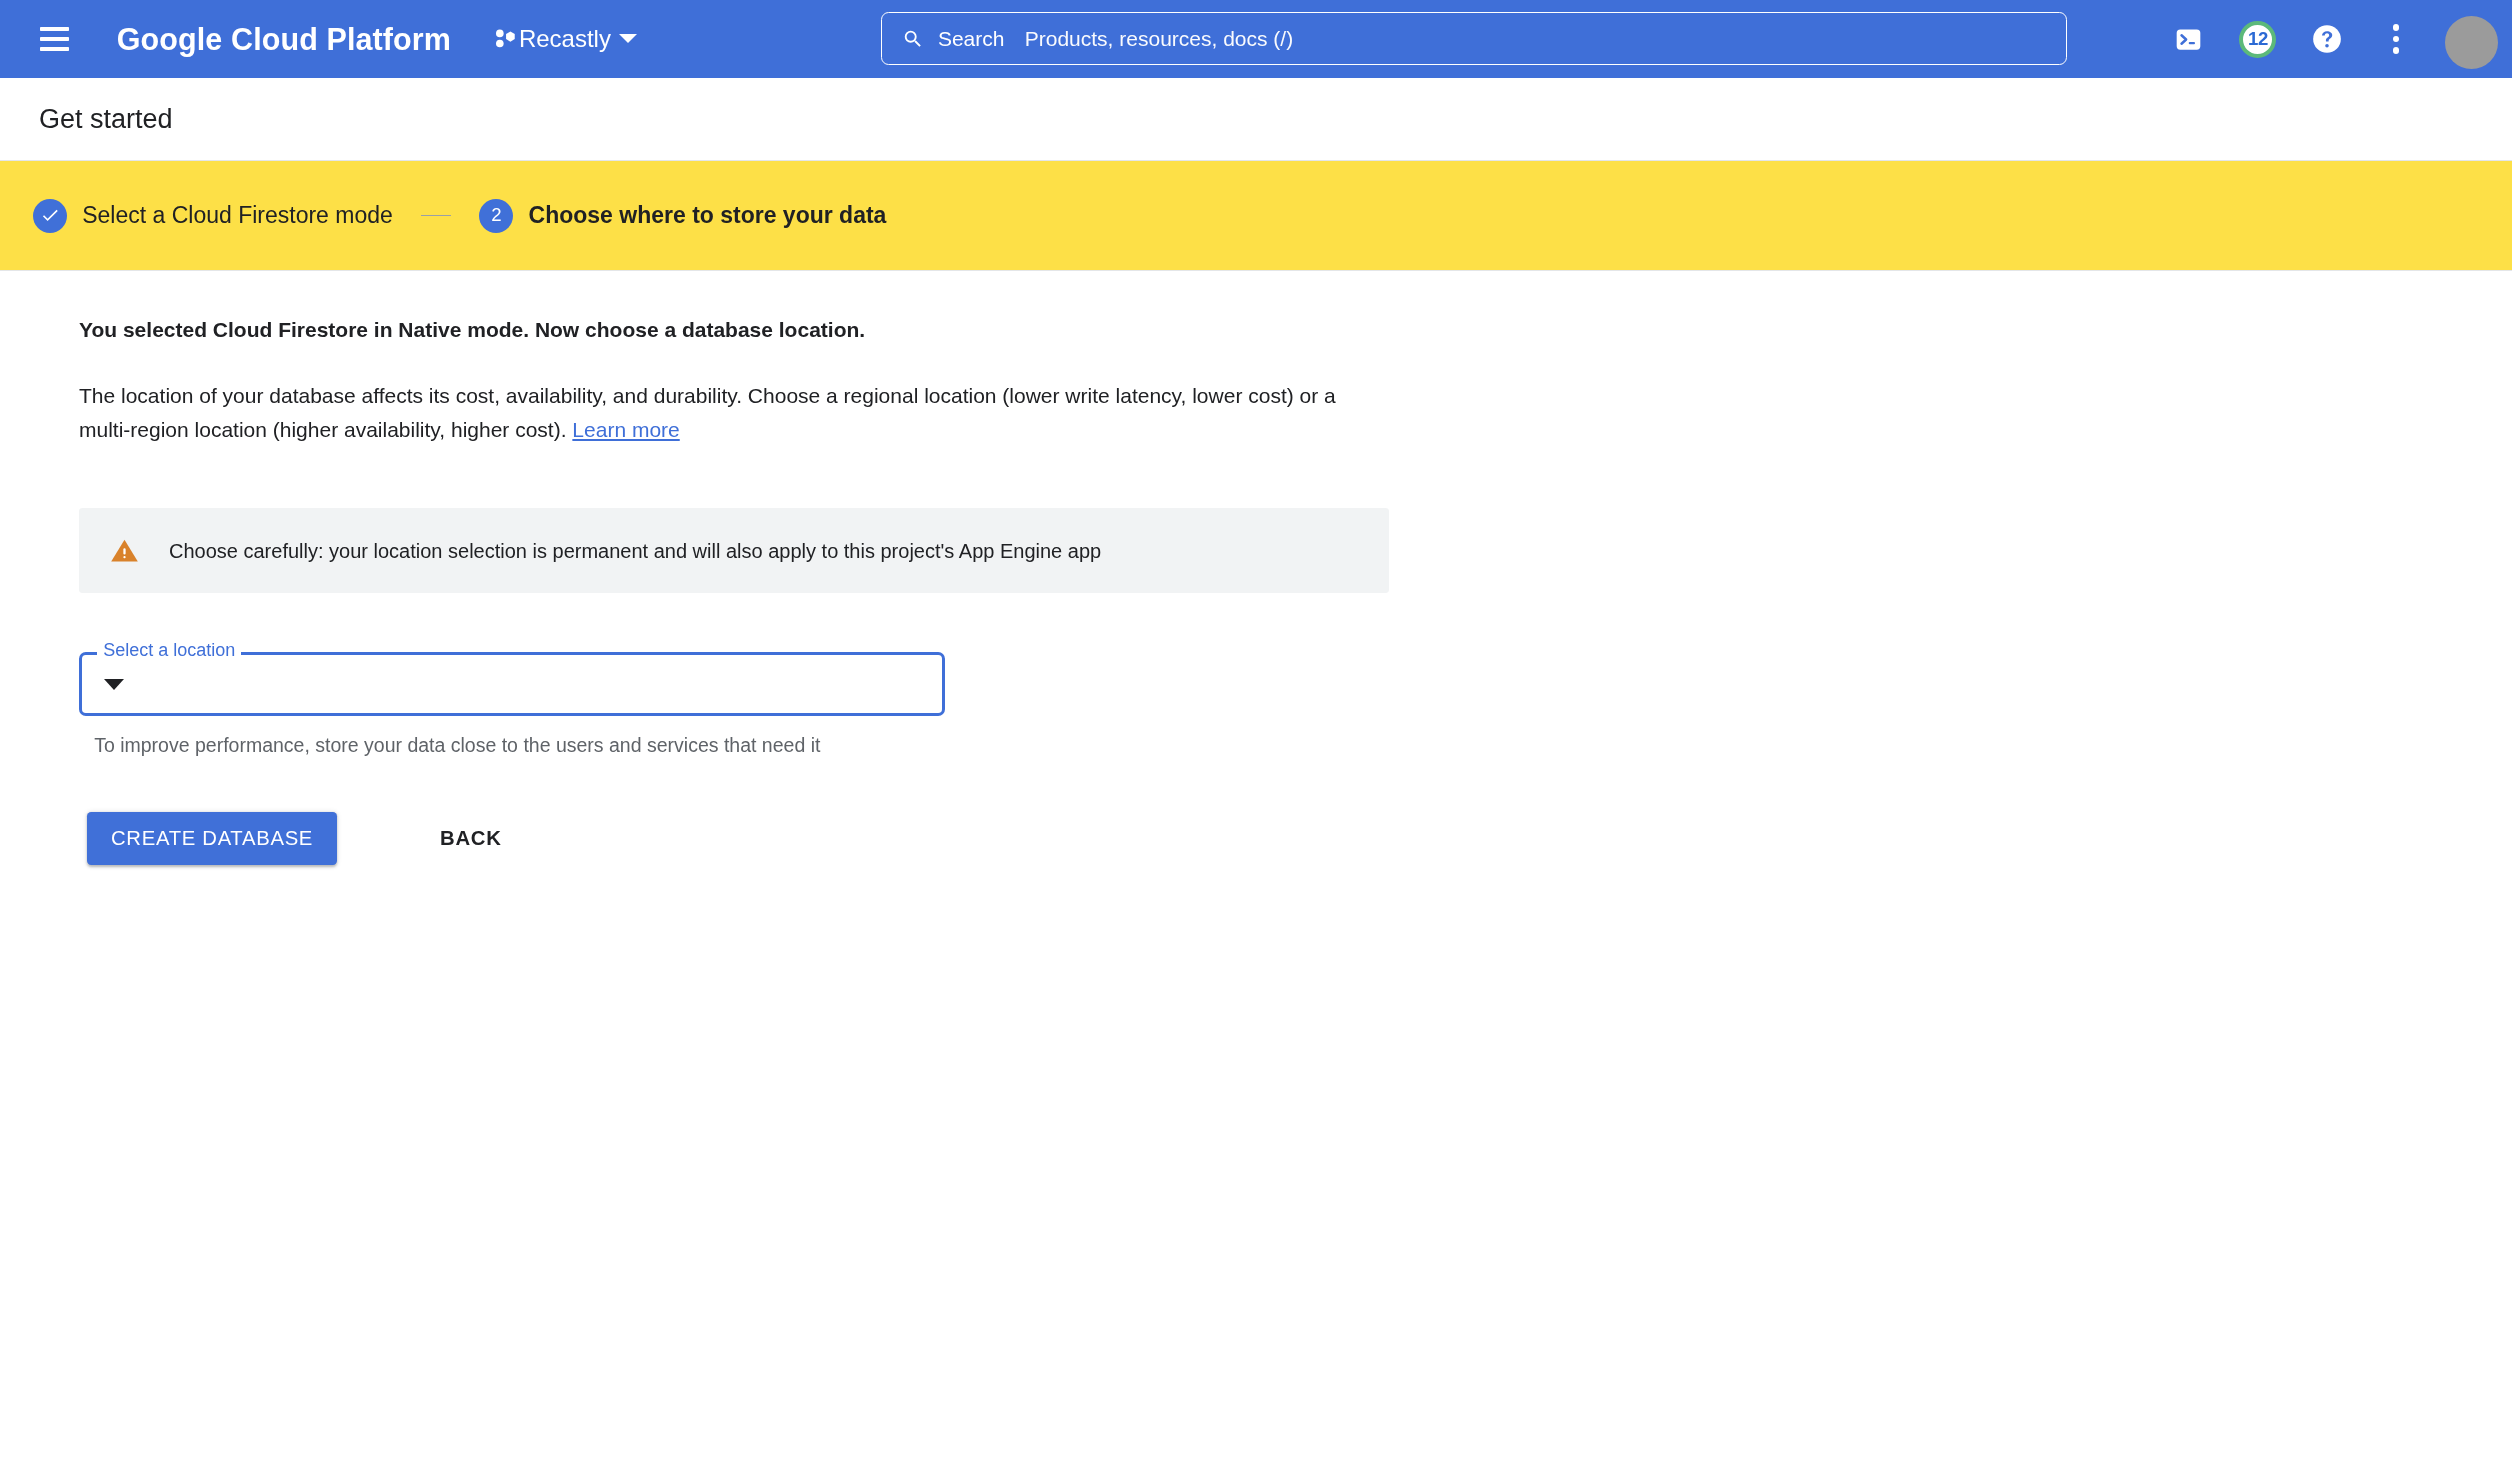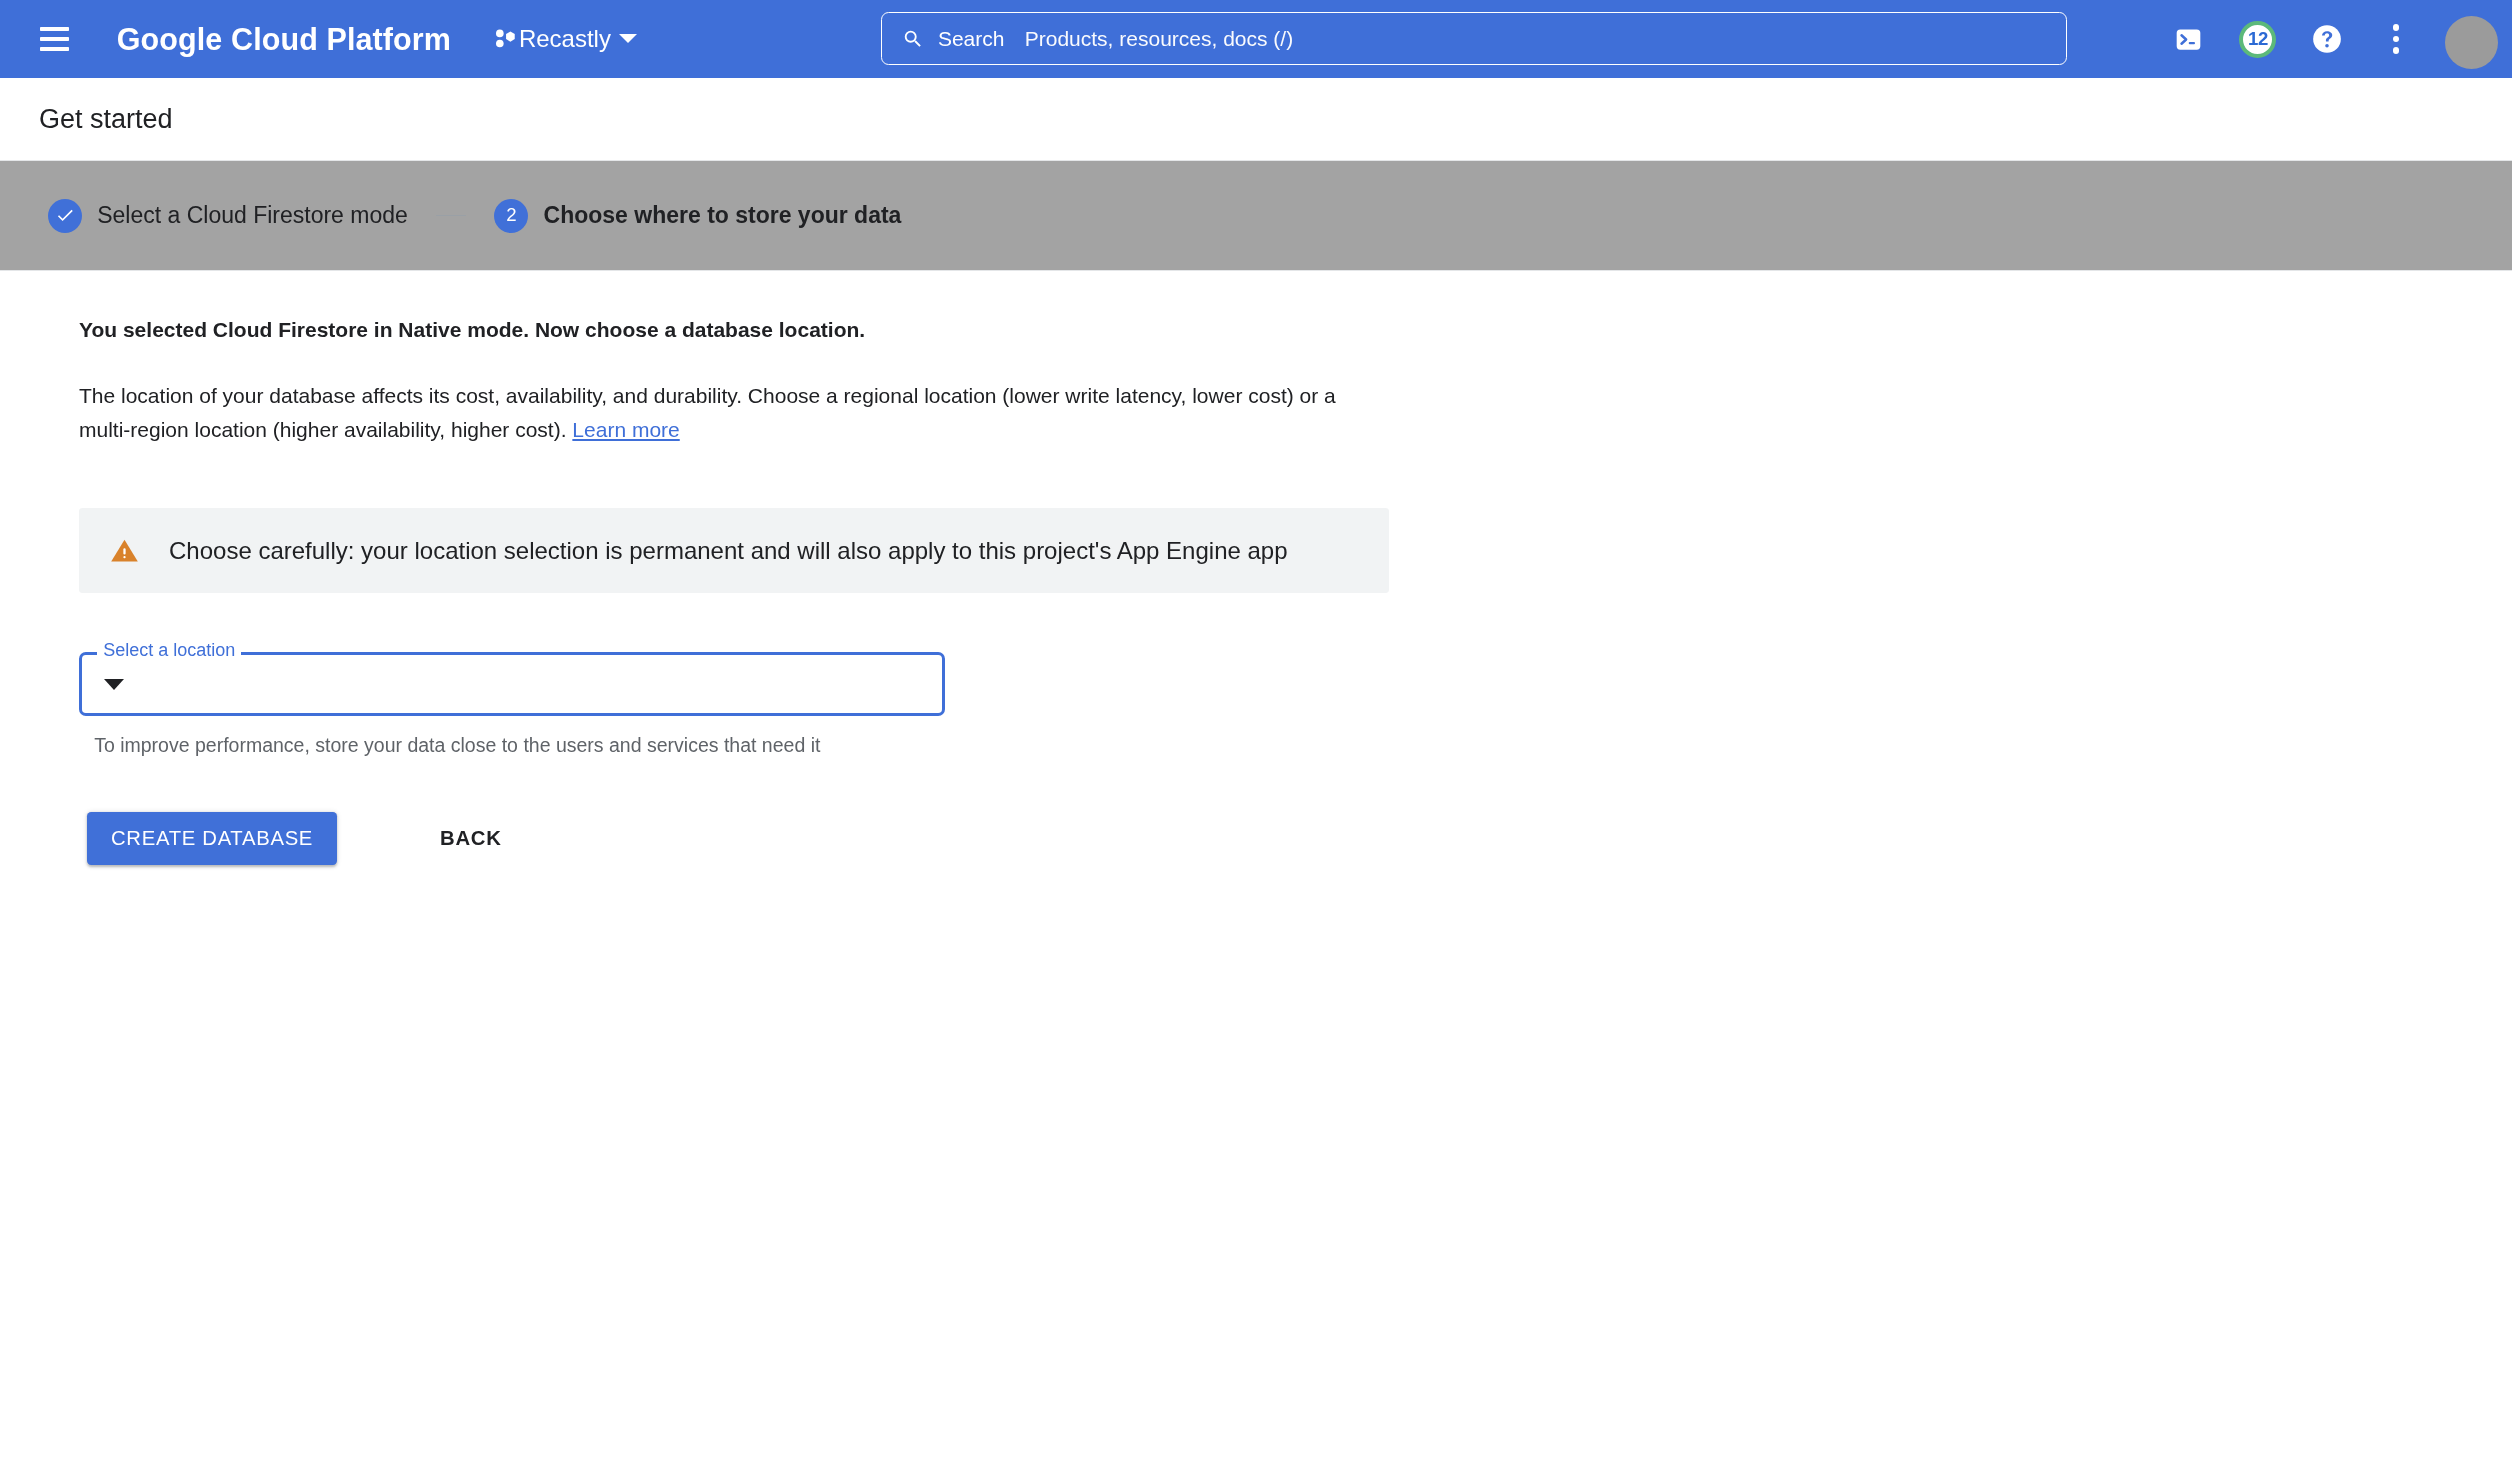--- a/index.html
+++ b/index.html
@@ -195,23 +195,23 @@
     font-weight: 400;
     color: #202124;
     line-height: 1;
   }
 
   
   .stepper-bar {
     height: 110px;
     display: flex;
     align-items: center;
-    padding-left: 48px;
+    padding-left: 33px;
     border-bottom: 1.7px solid #e4e6e8;
-    background: #a3a3a3;
+    background: #fde047;
     gap: 4px;
   }
   .step {
     display: flex;
     align-items: center;
     gap: 15.2px;
     cursor: pointer;
   }
   .step-circle {
     width: 34px; height: 34px;
@@ -278,21 +278,21 @@
     min-height: 85px;
     background: #f1f3f4;
     border-radius: 3.4px;
     display: flex;
     align-items: center;
     padding: 0 30.5px;
     gap: 0;
   }
   .warn-icon { width: 29px; height: 29px; flex-shrink: 0; display: block; }
   .warn-text {
-    font-size: 24px;
+    font-size: 20px;
     color: #202124;
     margin-left: 30.5px;
     line-height: 1.4;
   }
 
   
   .field-block { margin-top: 59px; }
   .select-field {
     position: relative;
     width: 866px;

